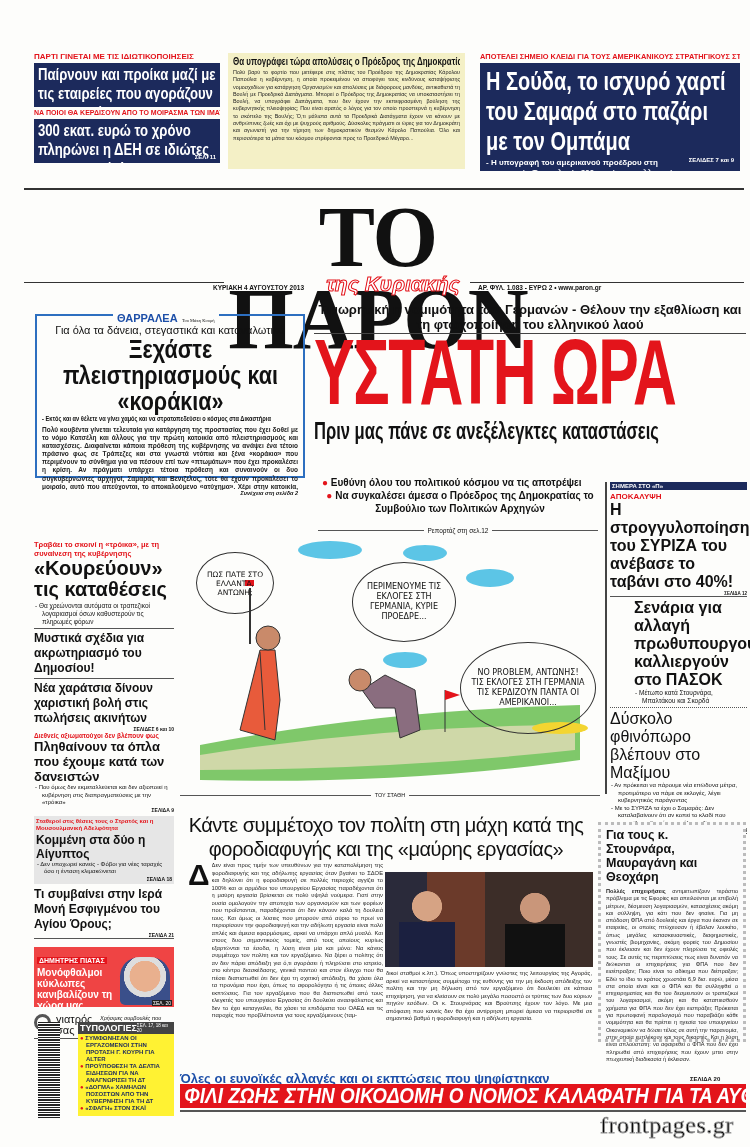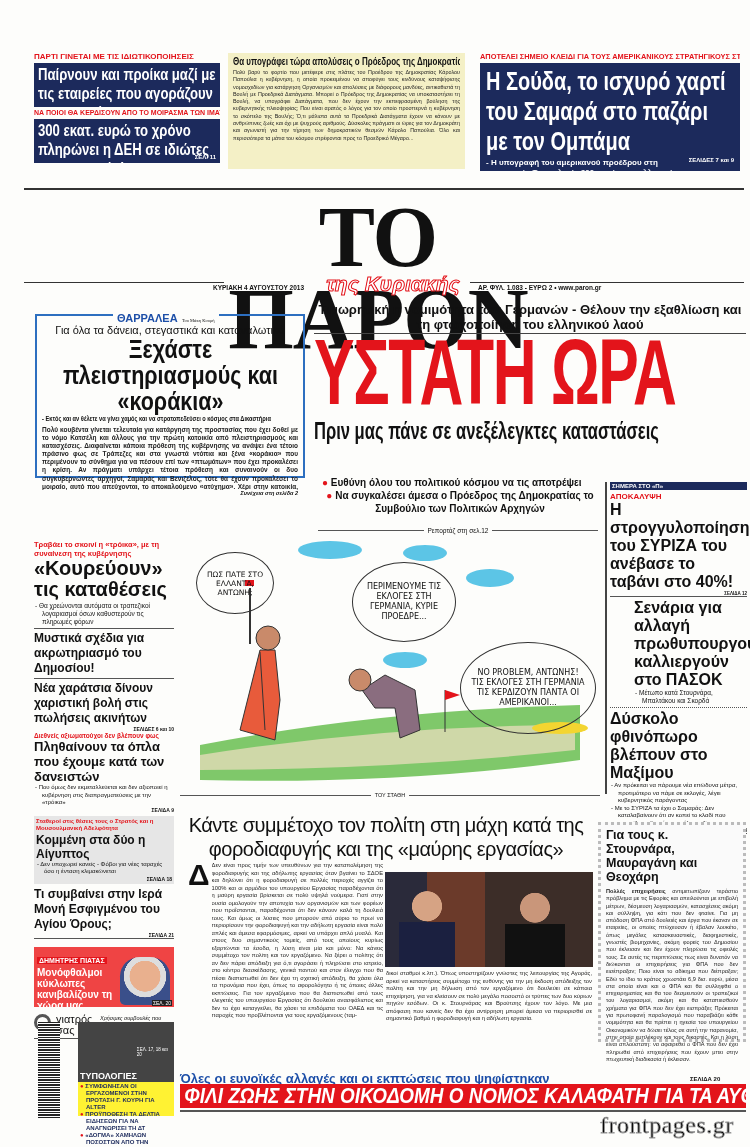--- a/index.html
+++ b/index.html
@@ -169,21 +169,21 @@
     <div style="position:absolute;left:66px;top:2px;font-size:5.5px;font-style:italic;">Χρήσιμες συμβουλές που σώζουν</div>
     <div style="position:absolute;left:66px;top:13px;font-size:5.5px;font-weight:bold;color:#e3141b;">ΚΑΘΕ ΚΥΡΙΑΚΗ ΚΟΝΤΑ ΣΑΣ</div>
     <div style="position:absolute;right:0;top:13px;font-size:5px;">ΣΕΛ. 23</div>
   </div>
 </div>
 
 <div class="abs" style="left:38px;top:1022px;width:22px;height:96px;background:repeating-linear-gradient(180deg,#222 0 1px,#fff 1px 2px,#222 2px 4px,#fff 4px 5px);"></div>
 
 <div class="abs" style="left:78px;top:1022px;width:96px;height:94px;background:#fff233;">
   <div style="background:#444;color:#fff;display:flex;justify-content:space-between;align-items:center;padding:1px 2px;">
-    <span style="font-size:9px;font-weight:bold;margin-top:48px;">ΤΥΠΟΛΟΓΙΕΣ</span>
+    <span style="font-size:9px;font-weight:bold;">ΤΥΠΟΛΟΓΙΕΣ</span>
     <span style="font-size:4.5px;">ΣΕΛ. 17, 18 και 20</span>
   </div>
   <div id="typologies-list" style="padding:1px 2px;">
       <div style="font-size: 6px; line-height: 7px; font-weight: bold; color: rgb(28, 42, 92); padding-left: 6px; text-indent: -6px;"><span style="color: rgb(227, 20, 27);">● </span><span>ΣΥΜΦΩΝΗΣΑΝ ΟΙ ΕΡΓΑΖΟΜΕΝΟΙ ΣΤΗΝ ΠΡΟΤΑΣΗ Γ. ΚΟΥΡΗ ΓΙΑ ALTER</span></div>
       <div style="font-size: 6px; line-height: 7px; font-weight: bold; color: rgb(28, 42, 92); padding-left: 6px; text-indent: -6px;"><span style="color: rgb(227, 20, 27);">● </span><span>ΠΡΟΫΠΟΘΕΣΗ ΤΑ ΔΕΛΤΙΑ ΕΙΔΗΣΕΩΝ ΓΙΑ ΝΑ ΑΝΑΓΝΩΡΙΣΕΙ ΤΗ ΔΤ</span></div>
       <div style="font-size: 6px; line-height: 7px; font-weight: bold; color: rgb(28, 42, 92); padding-left: 6px; text-indent: -6px;"><span style="color: rgb(227, 20, 27);">● </span><span>«ΔΟΓΜΑ» ΧΑΜΗΛΩΝ ΠΟΣΟΣΤΩΝ ΑΠΟ ΤΗΝ ΚΥΒΕΡΝΗΣΗ ΓΙΑ ΤΗ ΔΤ</span></div>
       <div style="font-size: 6px; line-height: 7px; font-weight: bold; color: rgb(28, 42, 92); padding-left: 6px; text-indent: -6px;"><span style="color: rgb(227, 20, 27);">● </span><span>«ΣΦΑΓΗ» ΣΤΟΝ ΣΚΑΪ</span></div>
     </div>
 </div>
 
@@ -195,21 +195,21 @@
     <div class="page-ref" style="font-size:4.5px;border-bottom:1px solid #555;">ΣΕΛΙΔΑ 12</div>
   </div>
   <div style="margin-top:2px;margin-left:24px;">
     <div style="font-weight:bold;font-size:16px;line-height:18px;">Σενάρια για αλλαγή πρωθυπουργού καλλιεργούν στο ΠΑΣΟΚ</div>
     <ul class="dash-list">
         <li style="font-size:6.5px;line-height:8px;">Μέτωπο κατά Στουρνάρα, Μπαλτάκου και Σκορδά</li>
       </ul>
   </div>
   <div style="border-top:1px dotted #555;margin:2px 0;"></div>
   <div>
-    <div style="font-weight:bold;font-size:16px;line-height:18px;">Δύσκολο φθινόπωρο βλέπουν στο Μαξίμου</div>
+    <div style="font-weight:normal;font-size:16px;line-height:18px;">Δύσκολο φθινόπωρο βλέπουν στο Μαξίμου</div>
     <ul class="dash-list">
       <li style="font-size:6px;line-height:7.6px;">Αν πρόκειται να πάρουμε νέα επώδυνα μέτρα, προτιμότερο να πάμε σε εκλογές, λέγει κυβερνητικός παράγοντας</li>
       <li style="font-size:6px;line-height:7.6px;">Με το ΣΥΡΙΖΑ τα έχει ο Σαμαράς: Δεν καταλαβαίνουν ότι αν κοπεί το κλαδί που πριονίζουν, θα πέσουμε όλοι μαζί</li>
     </ul>
     <div class="page-ref" style="font-size:4.5px;border-bottom:1px solid #555;">ΣΕΛΙΔΑ 13</div>
   </div>
 </div>
 
 <div class="abs" style="left:182px;top:813px;width:408px;text-align:center;font-size:20px;line-height:24px;letter-spacing:-0.5px;">Κάντε συμμέτοχο τον πολίτη στη μάχη κατά της φοροδιαφυγής και της «μαύρης εργασίας»</div>
 <div class="abs" style="left:188px;top:862px;width:195px;height:185px;overflow:hidden;">

